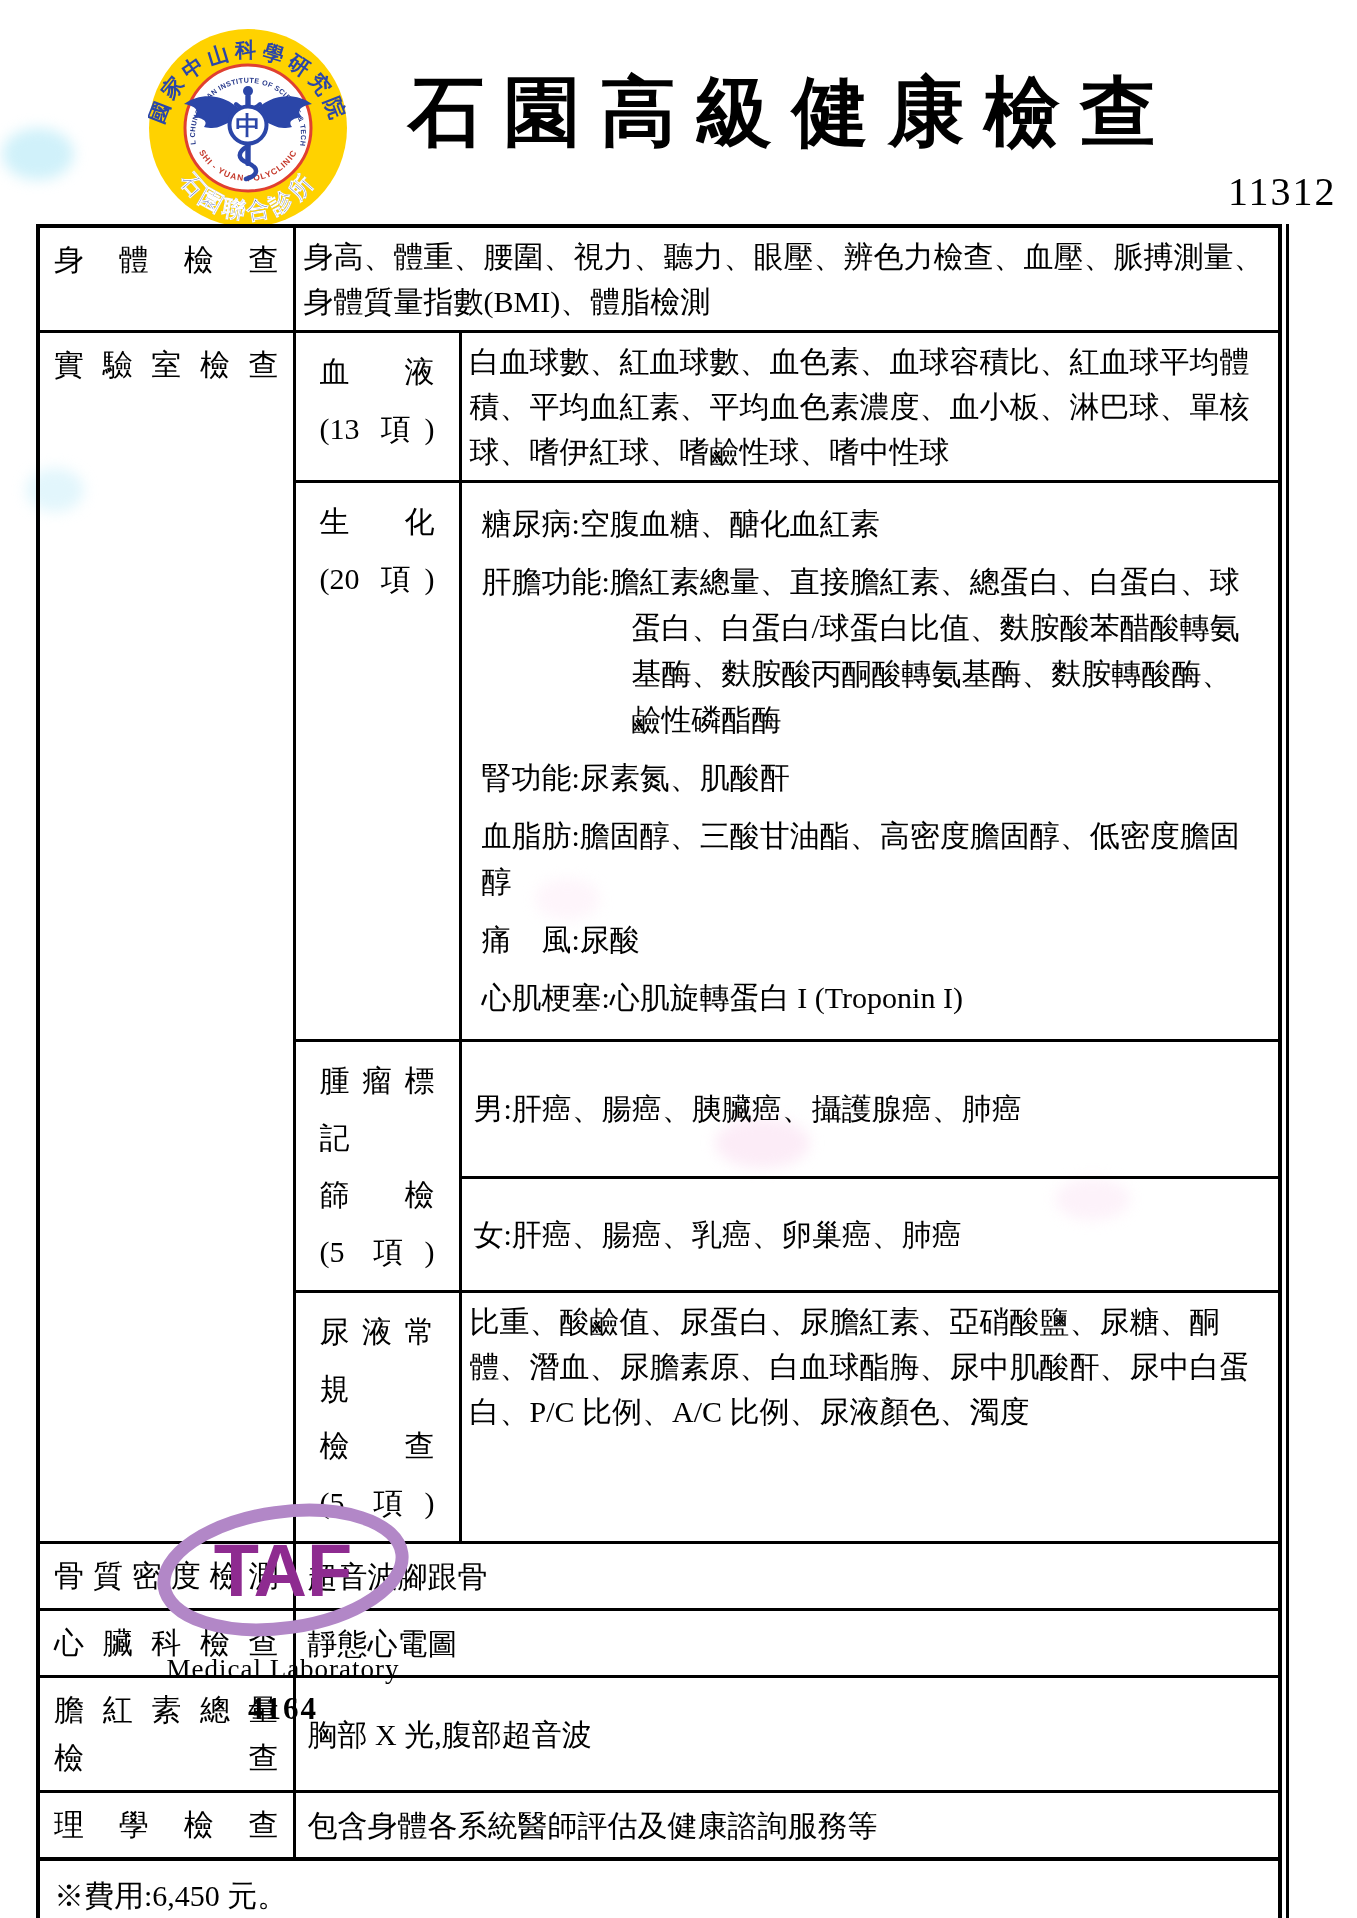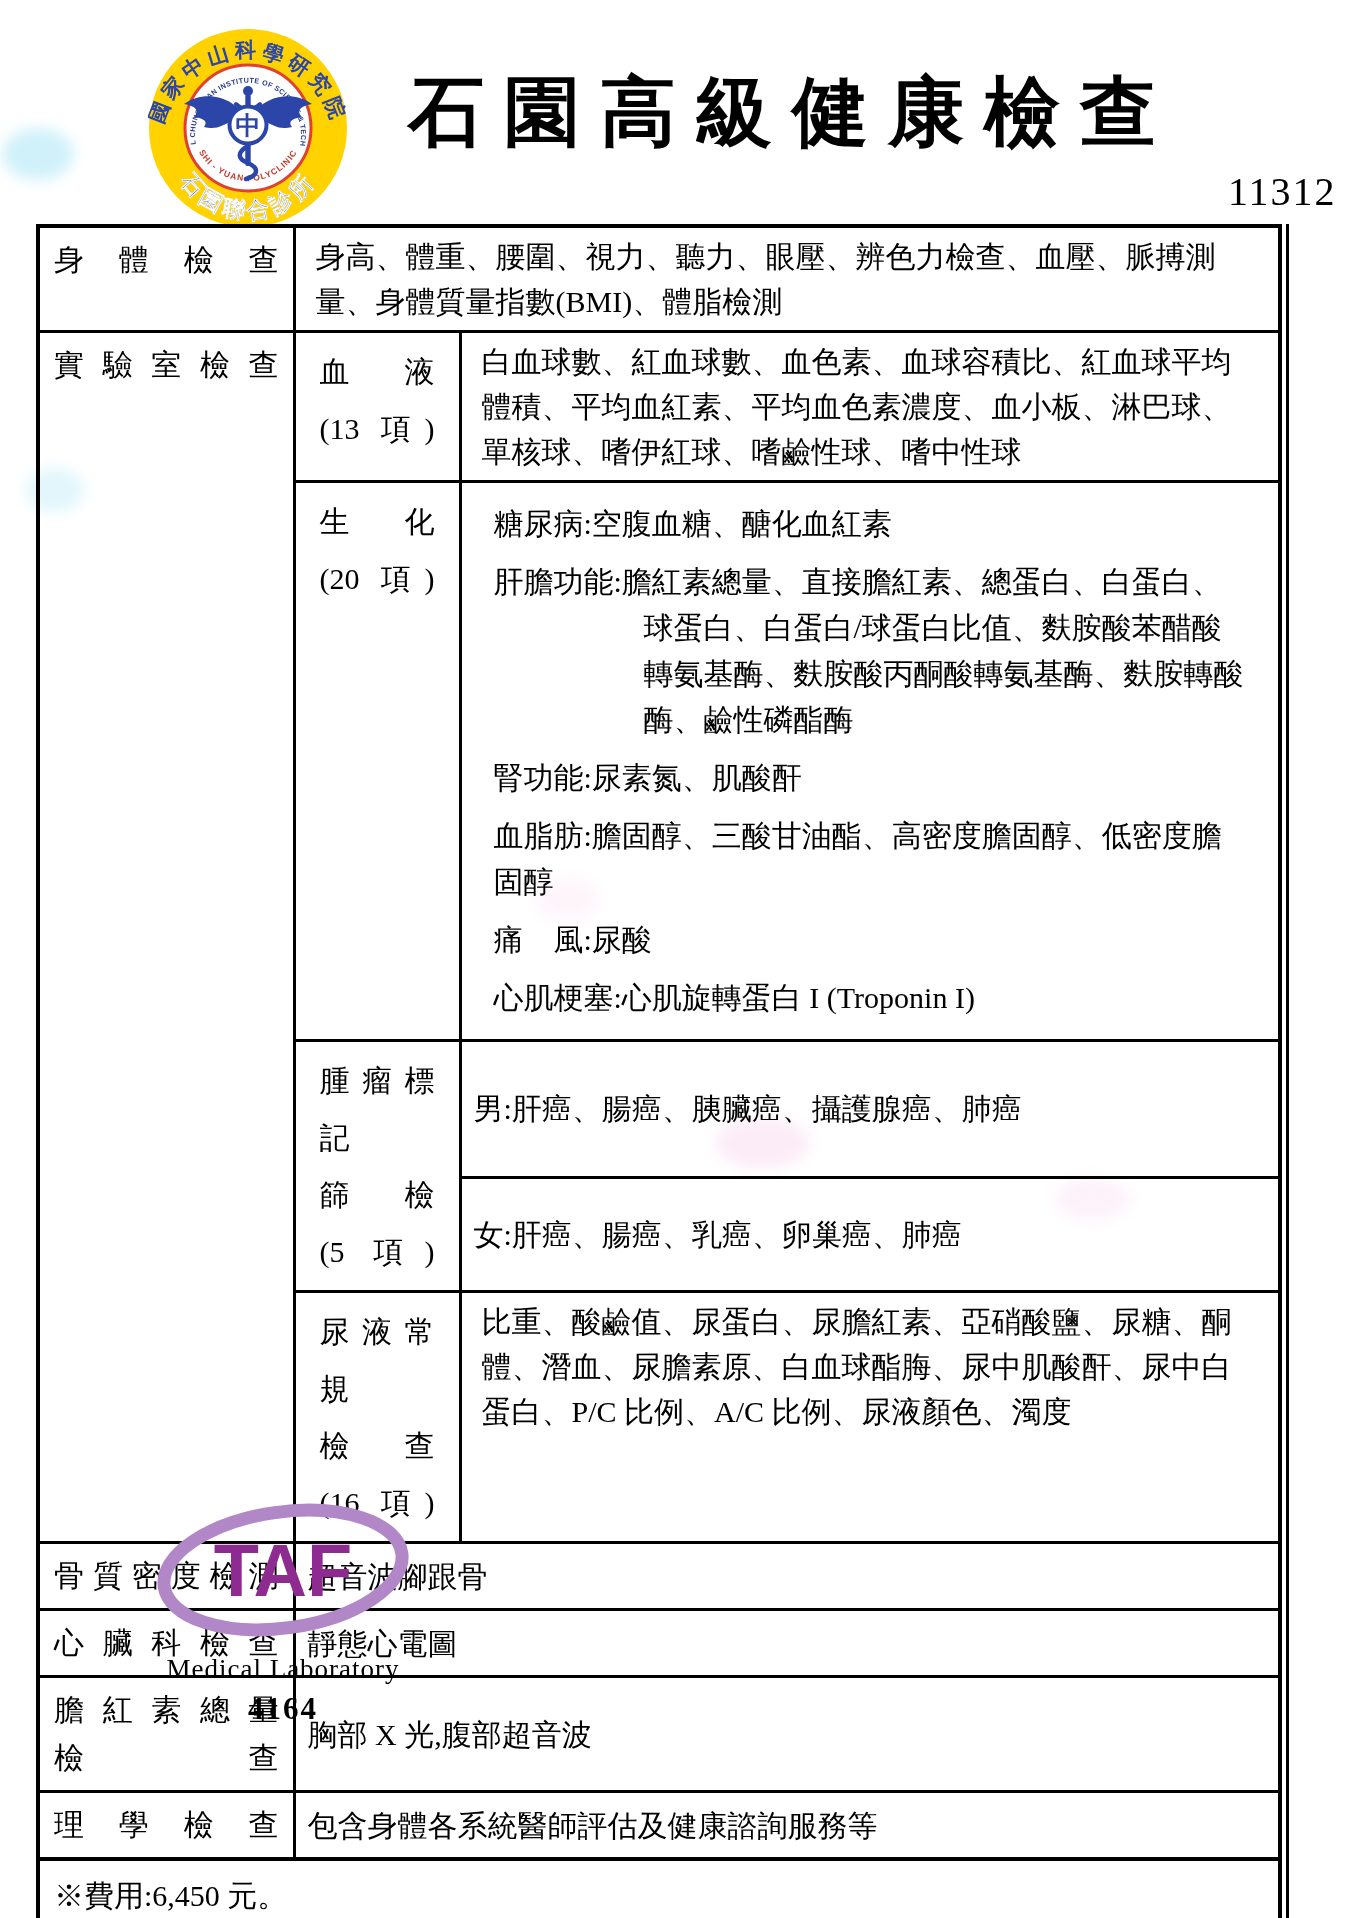--- a/index.html
+++ b/index.html
@@ -32,21 +32,21 @@
     vertical-align:top;overflow:hidden;
   }
   th.head{
     text-align:justify;text-align-last:justify;-moz-text-align-last:justify;
     white-space:pre-line;padding:8px 14px;line-height:48px;
   }
   td.sub{
     text-align:justify;text-align-last:justify;-moz-text-align-last:justify;
     white-space:pre-line;padding:10px 24px;line-height:57px;
   }
-  td.content{padding:6px 20px;line-height:45px;text-align:left;}
+  td.content{padding:6px 8px;line-height:45px;text-align:left;}
   td.content p{margin:12px;}
   td.content p.hang{padding-left:5em;text-indent:-5em;}
   td.content.simple{vertical-align:middle;padding-left:12px;}
   tr.r-body{height:93px;}
   tr.r-blood{height:135px;}
   tr.r-biochem{height:328px;}
   tr.r-biochem td.content{line-height:46px;}
   tr.r-tumor-m{height:72px;margin-top:12px;}
   tr.r-tumor-f{height:58px;}
   tr.r-urine{height:122px;}
@@ -155,21 +155,21 @@
 (5 項)</td>
         <td class="content simple">男:肝癌、腸癌、胰臟癌、攝護腺癌、肺癌</td>
       </tr>
       <tr class="r-tumor-f">
         <td class="content simple">女:肝癌、腸癌、乳癌、卵巢癌、肺癌</td>
       </tr>
 
       <tr class="r-urine">
         <td class="sub">尿液常規
 檢查
-(16 項)</td>
+(5 項)</td>
         <td class="content">比重、酸鹼值、尿蛋白、尿膽紅素、亞硝酸鹽、尿糖、酮體、潛血、尿膽素原、白血球酯脢、尿中肌酸酐、尿中白蛋白、P/C 比例、A/C 比例、尿液顏色、濁度</td>
       </tr>
 
       <tr class="r-bone">
         <th class="head">骨質密度檢測</th>
         <td class="content simple" colspan="2">超音波腳跟骨</td>
       </tr>
 
       <tr class="r-cardio">
         <th class="head">心臟科檢查</th>

